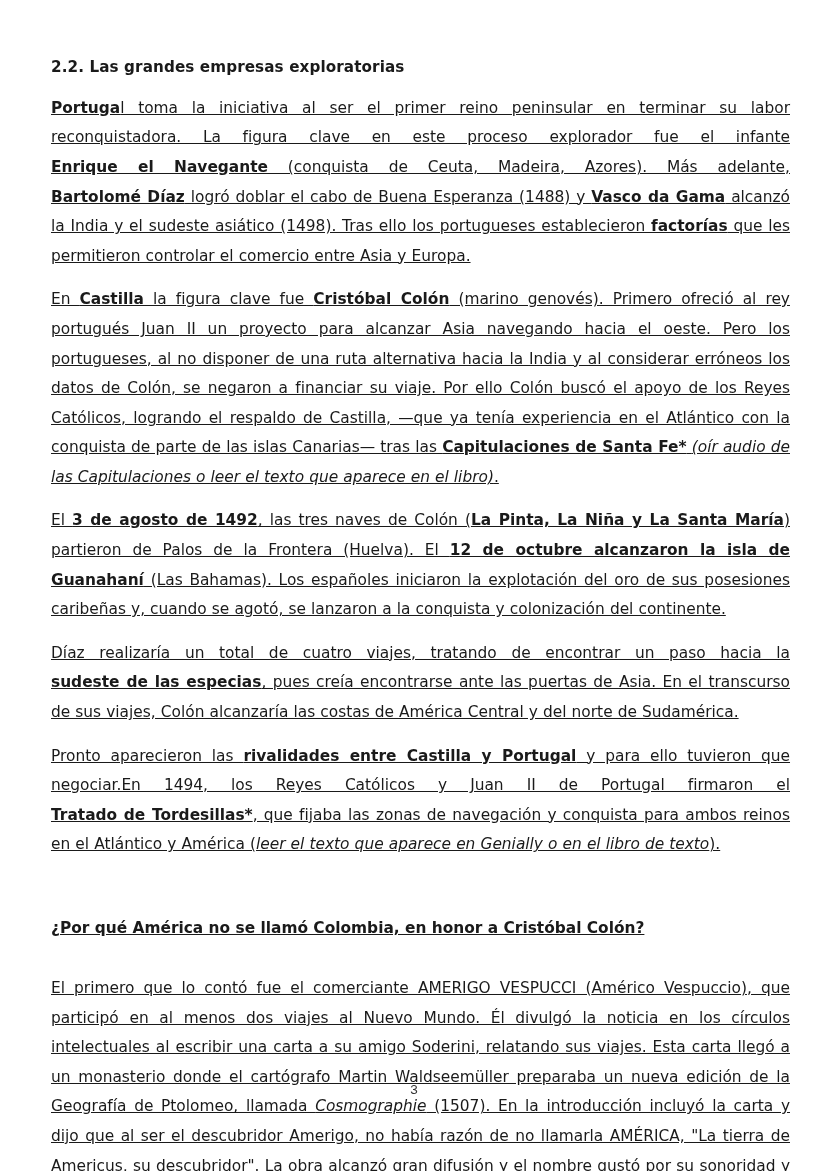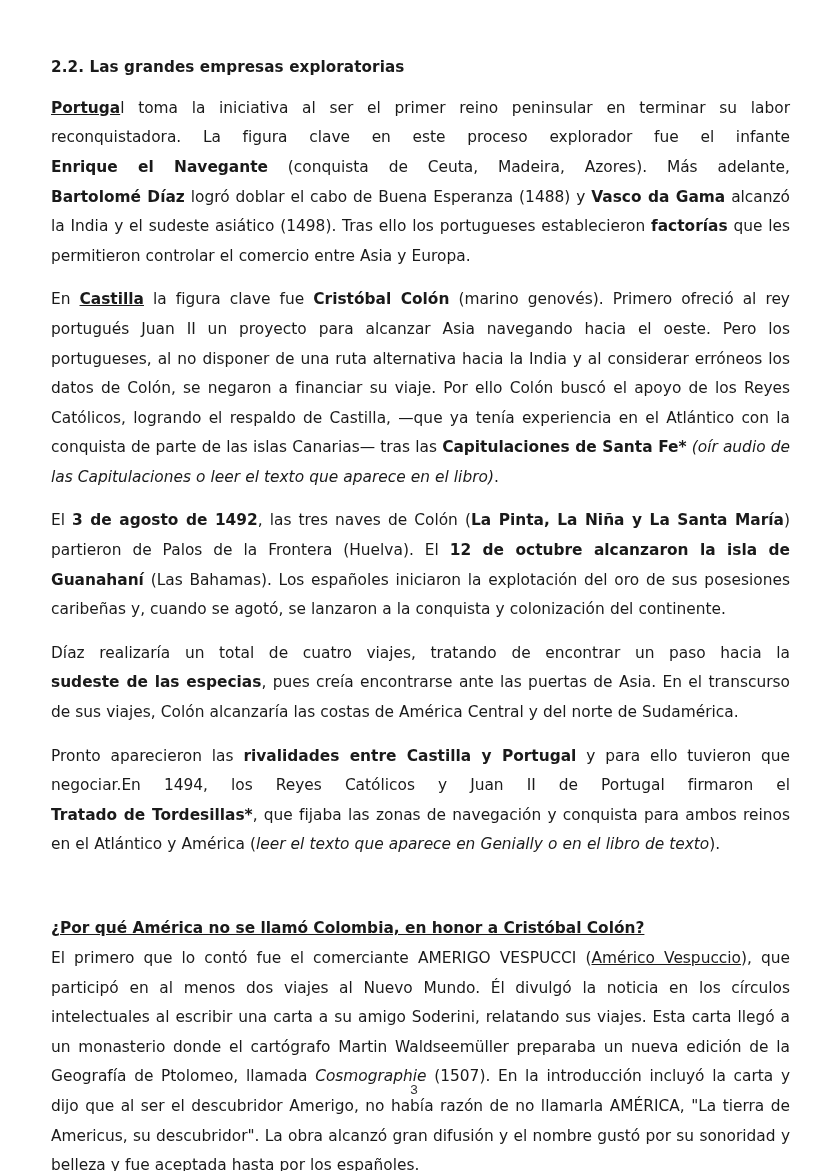--- a/index.html
+++ b/index.html
@@ -37,34 +37,35 @@
   }
 
   p.para {
     font-size: 15.4px;
     line-height: 29.6px;
     text-align: justify;
     text-justify: inter-word;
     margin: 0 0 14px 0;
     word-spacing: 0.2px;
     hyphens: none;
+    text-decoration: underline;
   }
 
   p.first-para { text-indent: 0; }
 
   .b { font-weight: bold; }
   .u { text-decoration: underline; margin-top: 20px; }
   .i { font-style: italic; }
   .bu { font-weight: bold; text-decoration: underline; }
 
   h3.question-heading {
     font-size: 15.4px;
     font-weight: bold;
     text-decoration: underline;
-    margin: 0 0 6px 0;
+    margin: 0 0 36px 0;
     line-height: 1.3;
   }
 
   .gap-before-question { height: 44px; }
 
   .page-number {
     position: absolute;
     left: 0;
     right: 0;
     top: 1082px;

